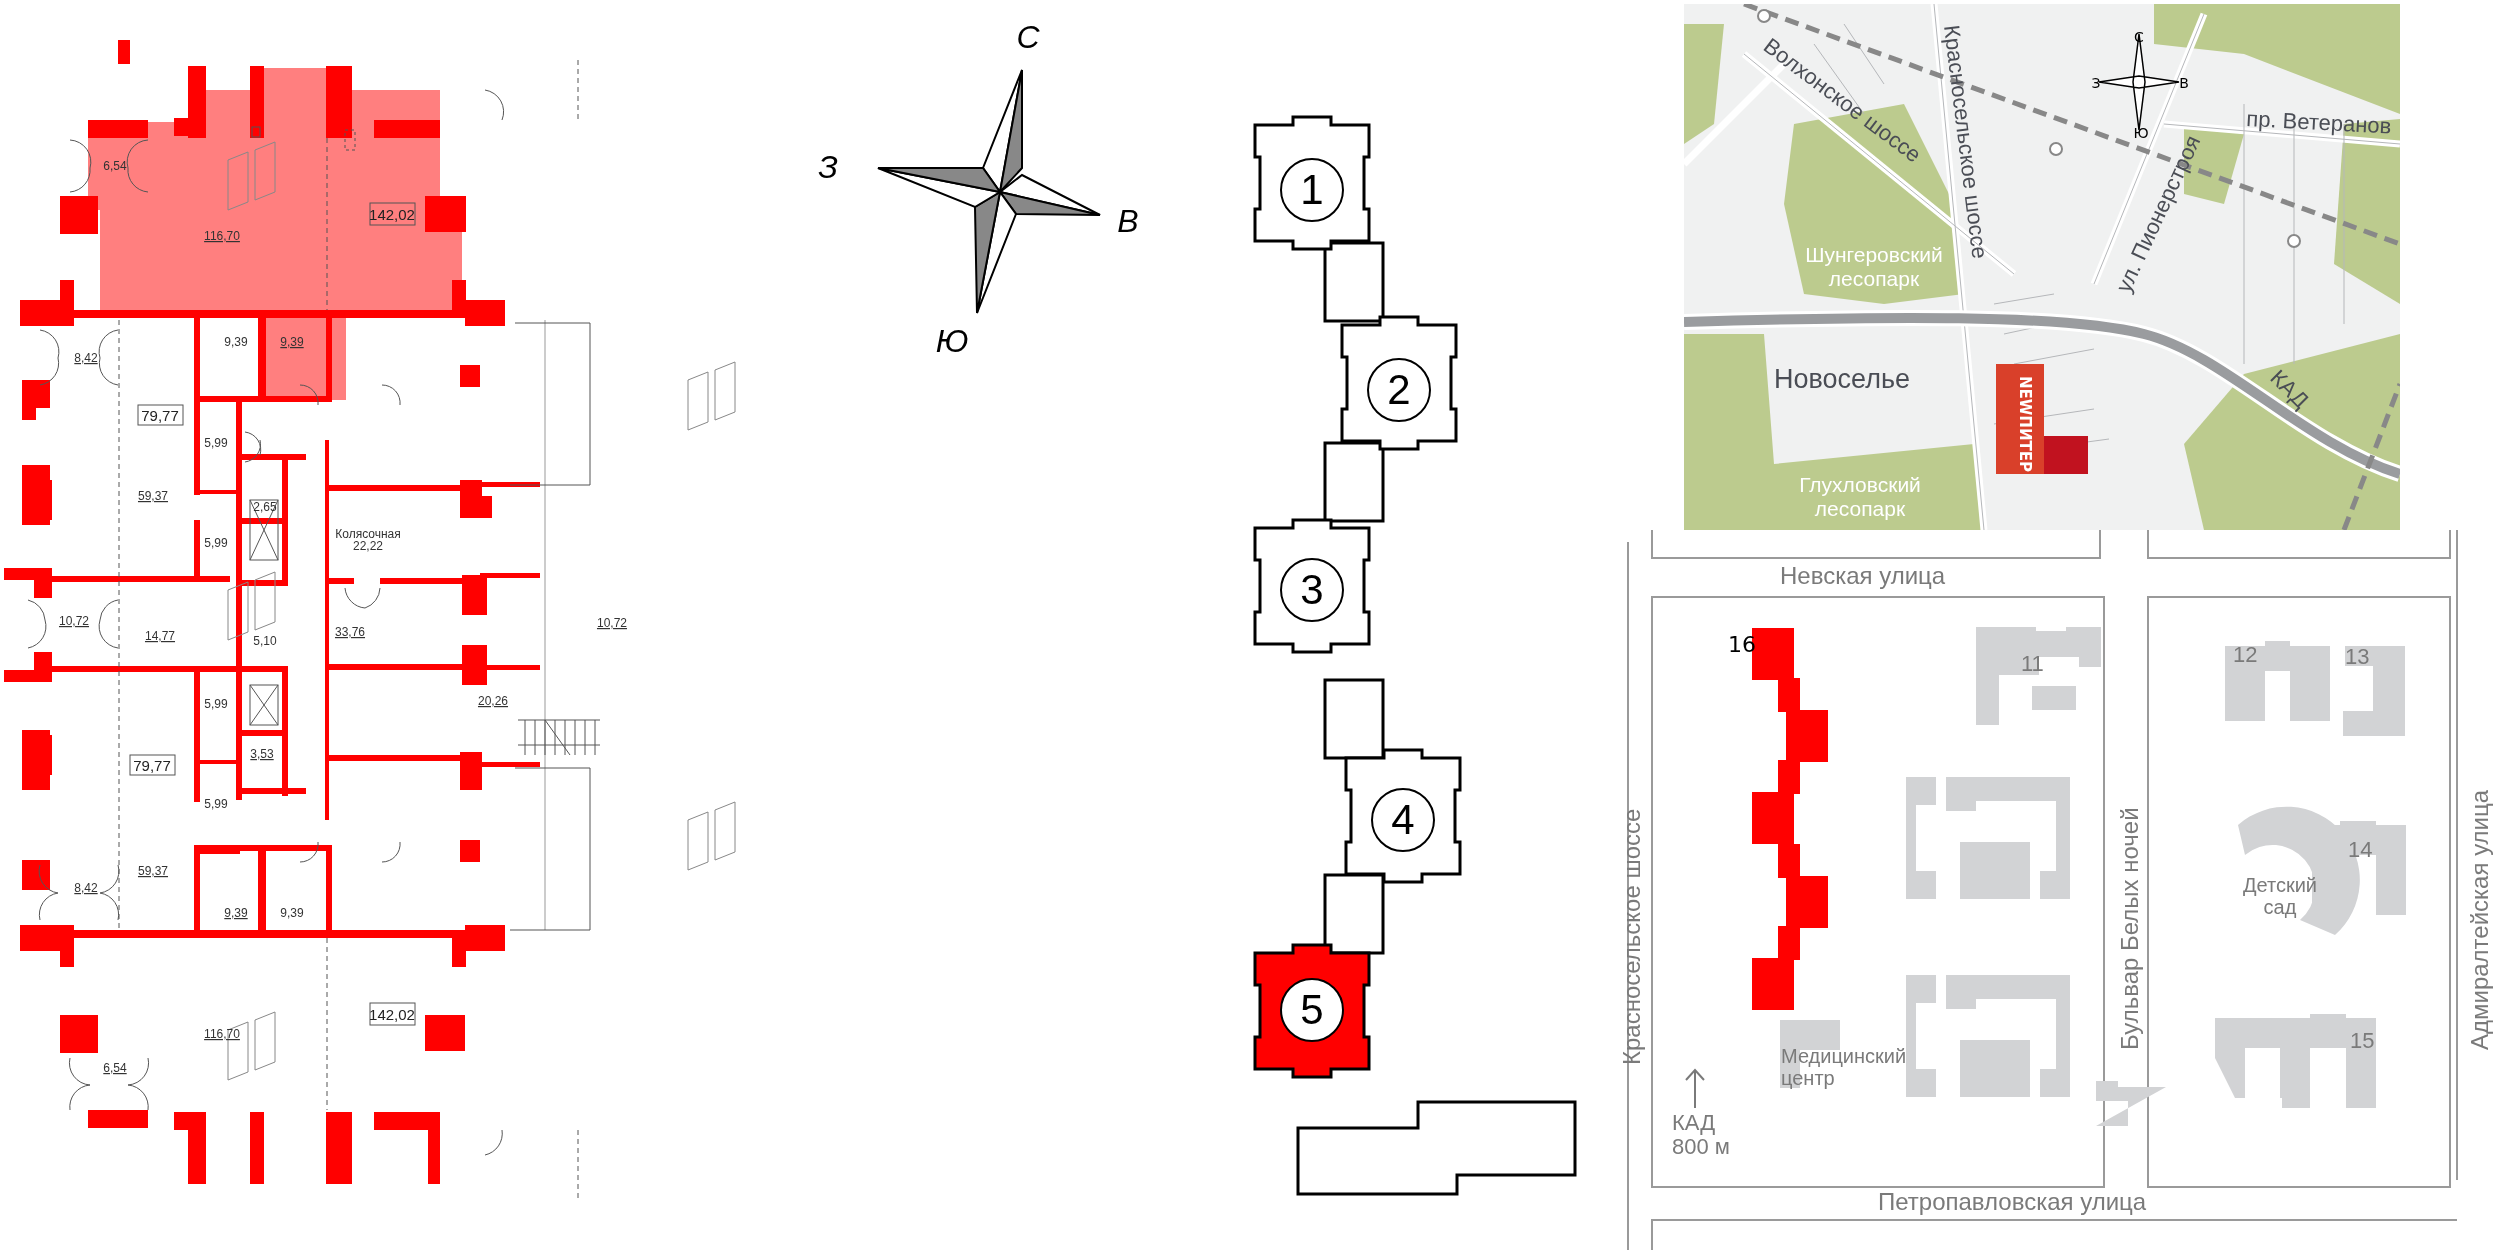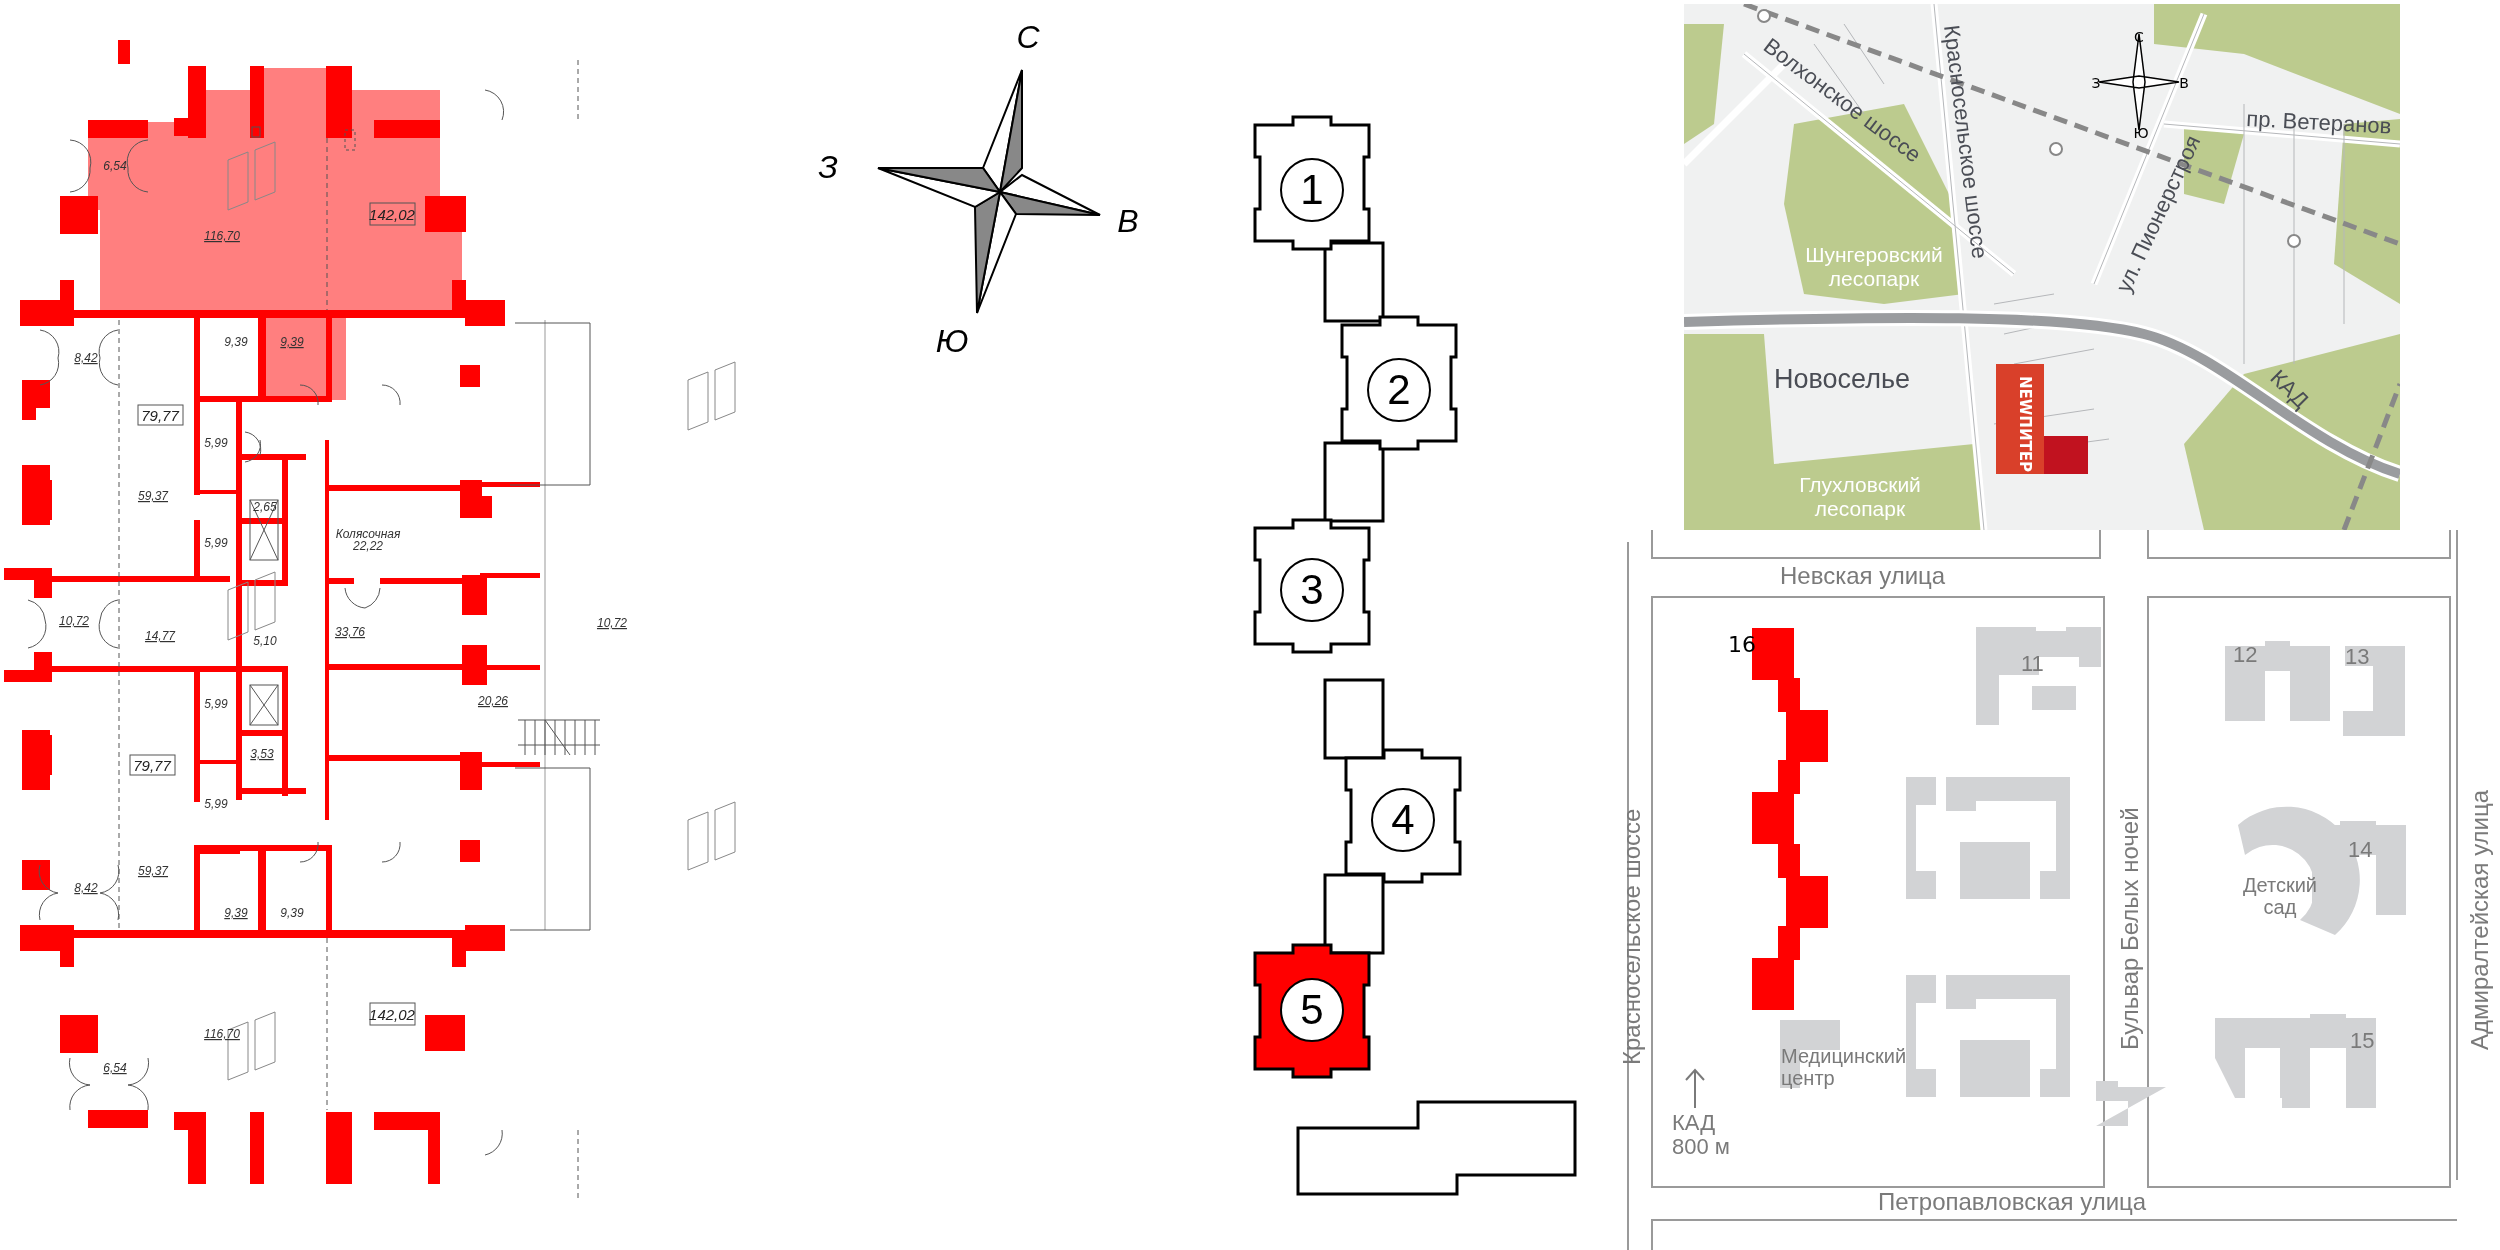--- a/index.html
+++ b/index.html
@@ -7,21 +7,21 @@
   .panel{position:absolute;}
   svg text{font-family:"Liberation Sans",sans-serif;}
   .lbl{fill:#333;font-size:12px;text-anchor:middle;}
   .lblu{fill:#333;font-size:12px;text-anchor:middle;text-decoration:underline;}
   .box-txt{fill:#222;font-size:15px;text-anchor:middle;}
   .map-txt{font-family:"DejaVu Sans",sans-serif;}
 </style>
 </head>
 <body>
 
-<div class="panel" style="left:0;top:0;width:800px;height:1250px;font-style:italic;">
+<div class="panel" style="left:0;top:0;width:800px;height:1250px;">
 <svg width="800" height="1250" viewBox="0 0 800 1250">
 
   <g>
     <polygon points="88,138 148,138 148,122 200,122 200,90 262,90 262,68 335,68 335,90 440,90 440,200 462,200 462,310 100,310 100,210 88,210" fill="#ff7f7f"></polygon>
     <rect x="263" y="310" width="83" height="90" fill="#ff7f7f"></rect>
   </g>
   <g fill="#ff0000">
 
     <rect x="188" y="66" width="18" height="72"></rect>
     <rect x="88" y="120" width="60" height="18"></rect>

